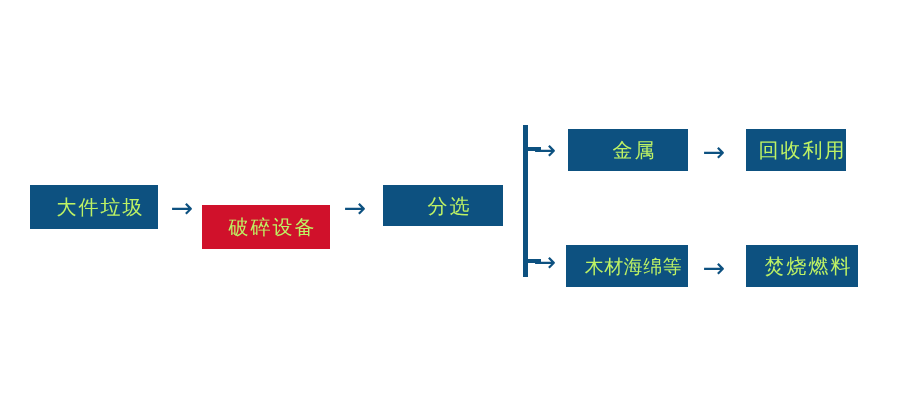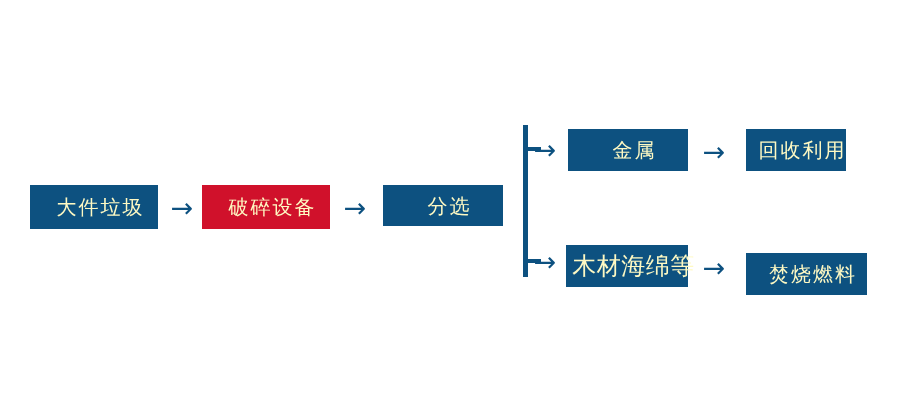--- a/index.html
+++ b/index.html
@@ -17,37 +17,38 @@
     height: 411px;
     background: #ffffff;
     overflow: hidden;
   }
   .node {
     position: absolute;
     display: flex;
     align-items: center;
     justify-content: center;
     box-sizing: border-box;
-    color: #fef9c3;
+    color: #bef264;
     font-size: 20px;
     letter-spacing: 2px;
     line-height: 1;
     white-space: nowrap;
     font-weight: 400;
     user-select: none;
     padding-left: 13px;
   }
   .node.primary {
     background: #0d5180;
   }
   .node.highlight {
     background: #d0112b;
+    margin-top: 20px;
   }
   .node.compact {
-    font-size: 24px;
+    font-size: 19px;
     letter-spacing: 0.5px;
   }
   .arrow {
     position: absolute;
     color: #0d5180;
     font-size: 27px;
     line-height: 1;
     display: flex;
     align-items: center;
     justify-content: center;
@@ -91,15 +92,15 @@
   <div class="node primary" style="left:746px; top:129px; width:100px; height:42px;">回收利用</div>
 
   <div class="branch-stub" style="left:523px; top:259px; width:18px; height:4px;"></div>
 
   <div class="arrow" style="left:529px; top:246px; width:32px; height:30px;">→</div>
 
   <div class="node primary compact" style="left:566px; top:245px; width:122px; height:42px;">木材海绵等</div>
 
   <div class="arrow" style="left:698px; top:252px; width:32px; height:30px;">→</div>
 
-  <div class="node primary" style="left:746px; top:253px; width:121px; height:42px;">焚烧燃料</div>
+  <div class="node primary" style="left:746px; top:245px; width:112px; height:42px;">焚烧燃料</div>
 
 </div>
 
 </body></html>

